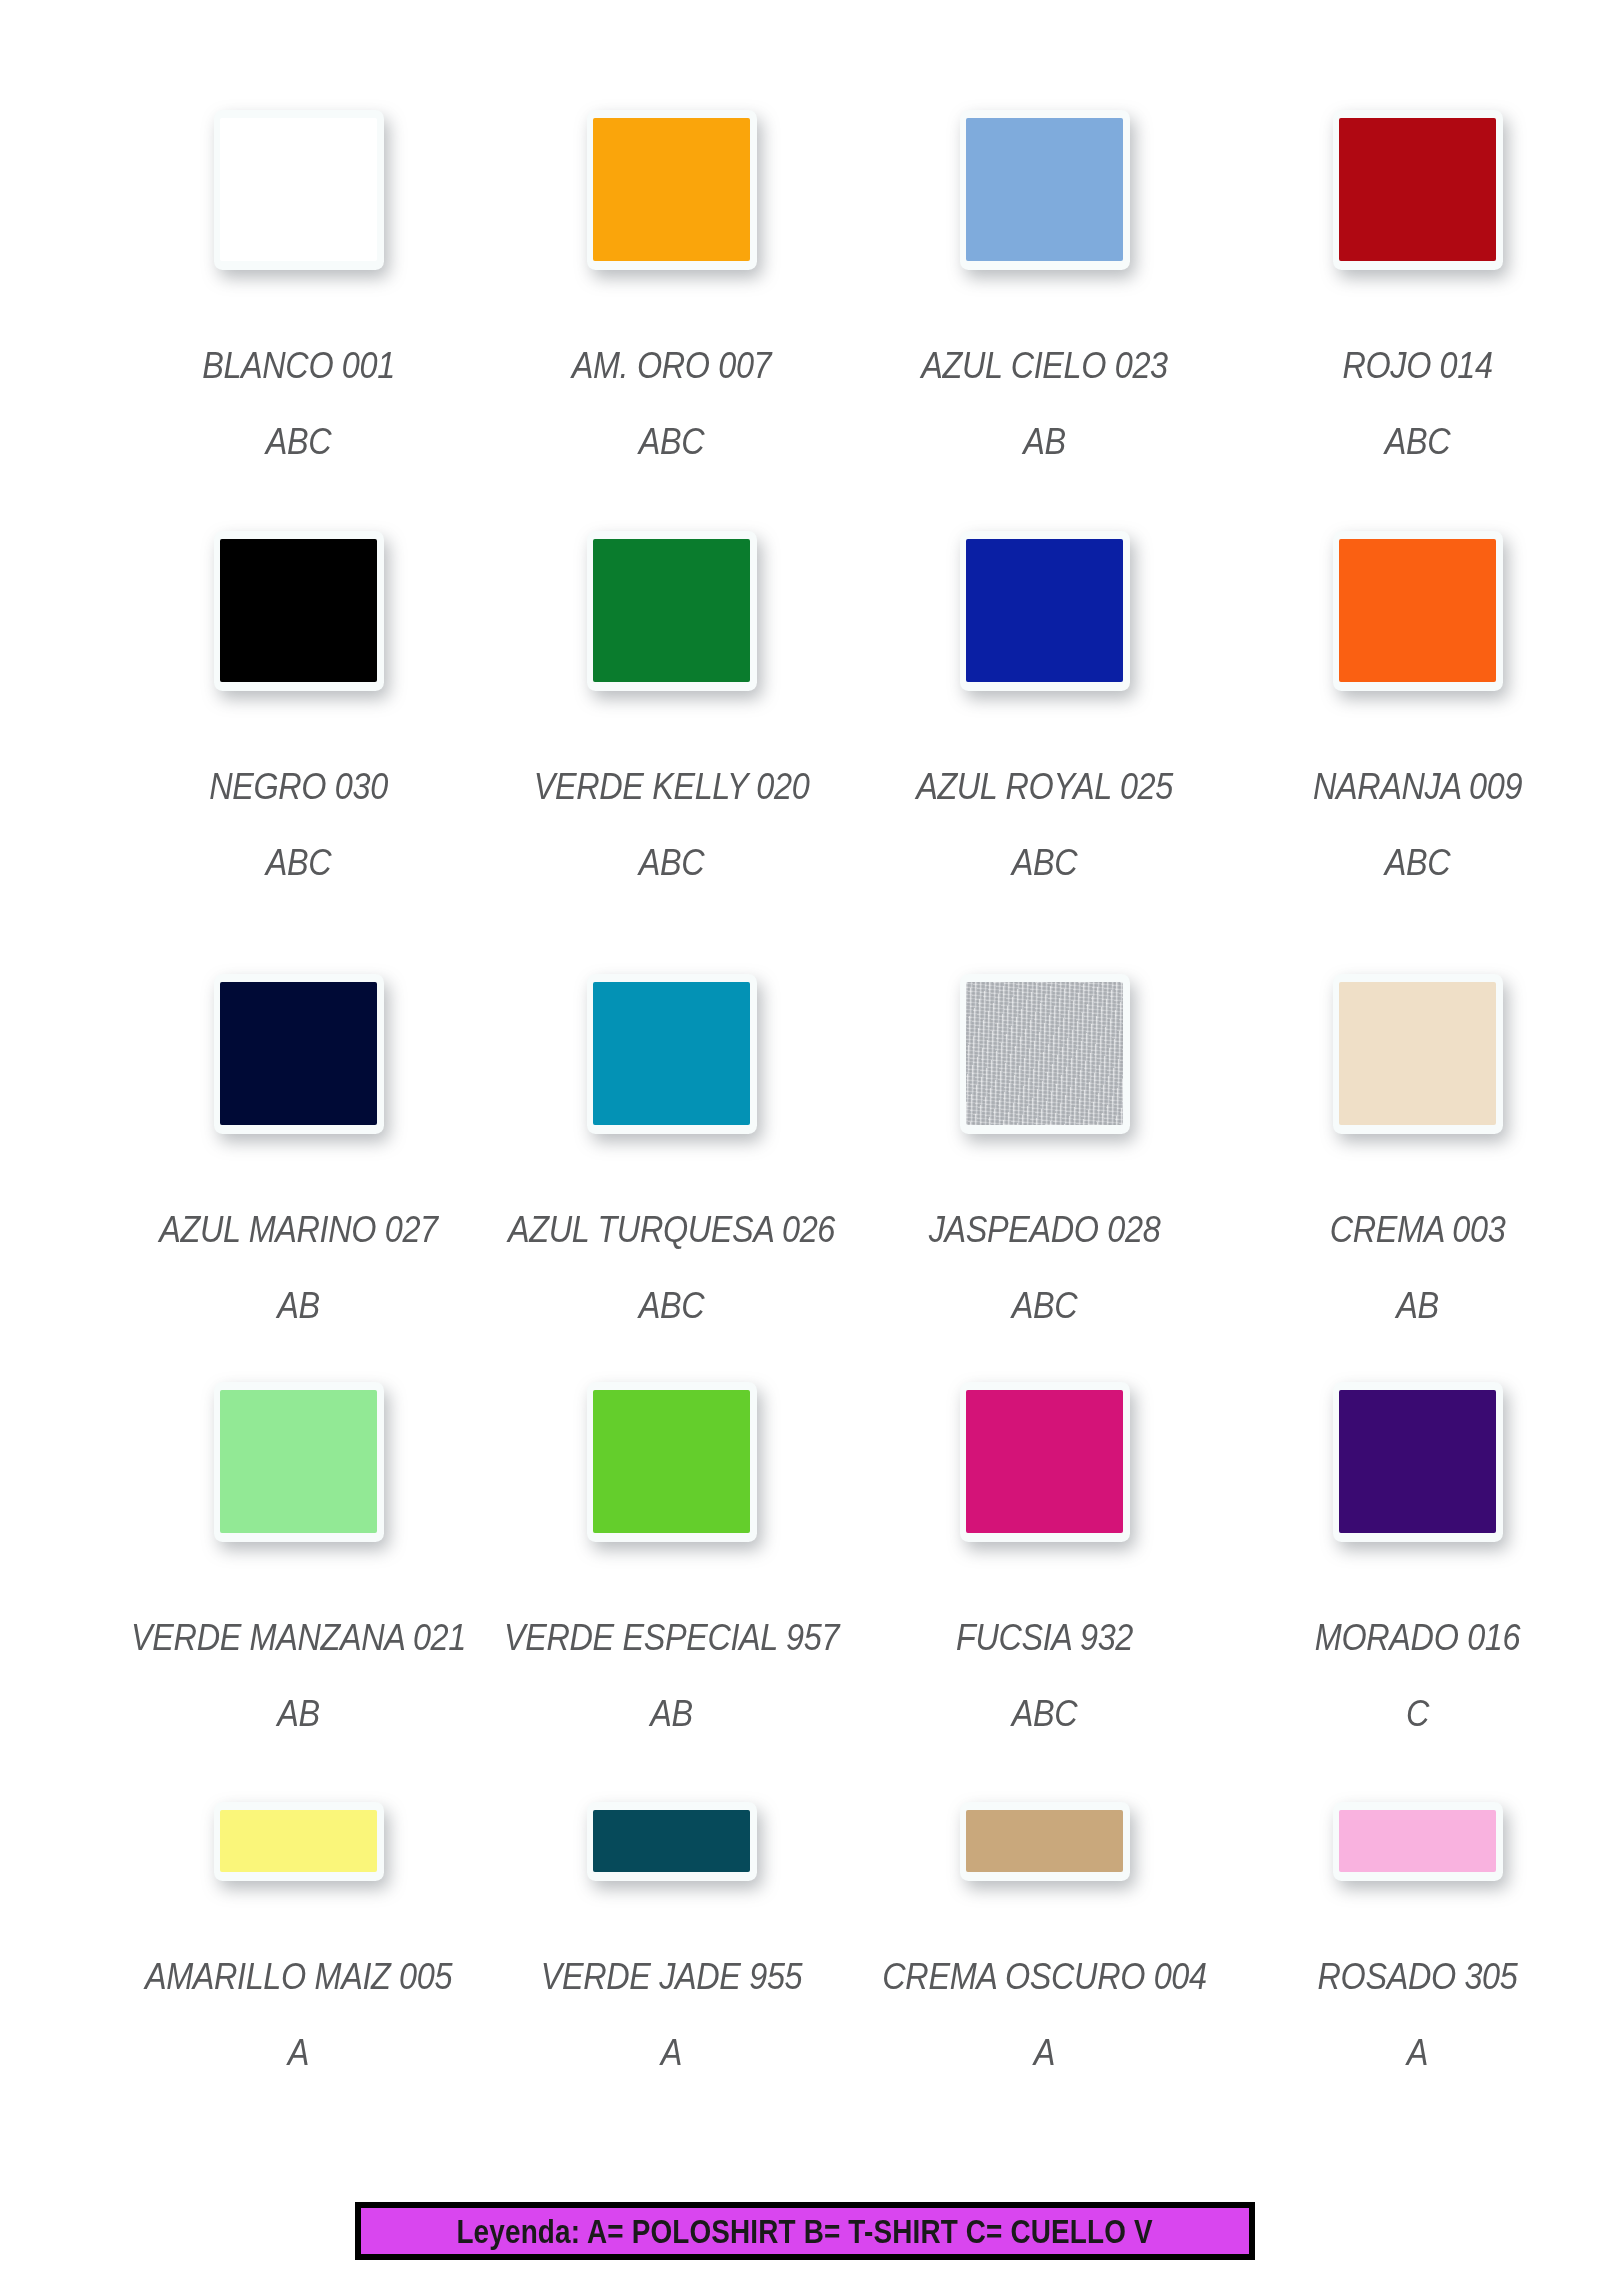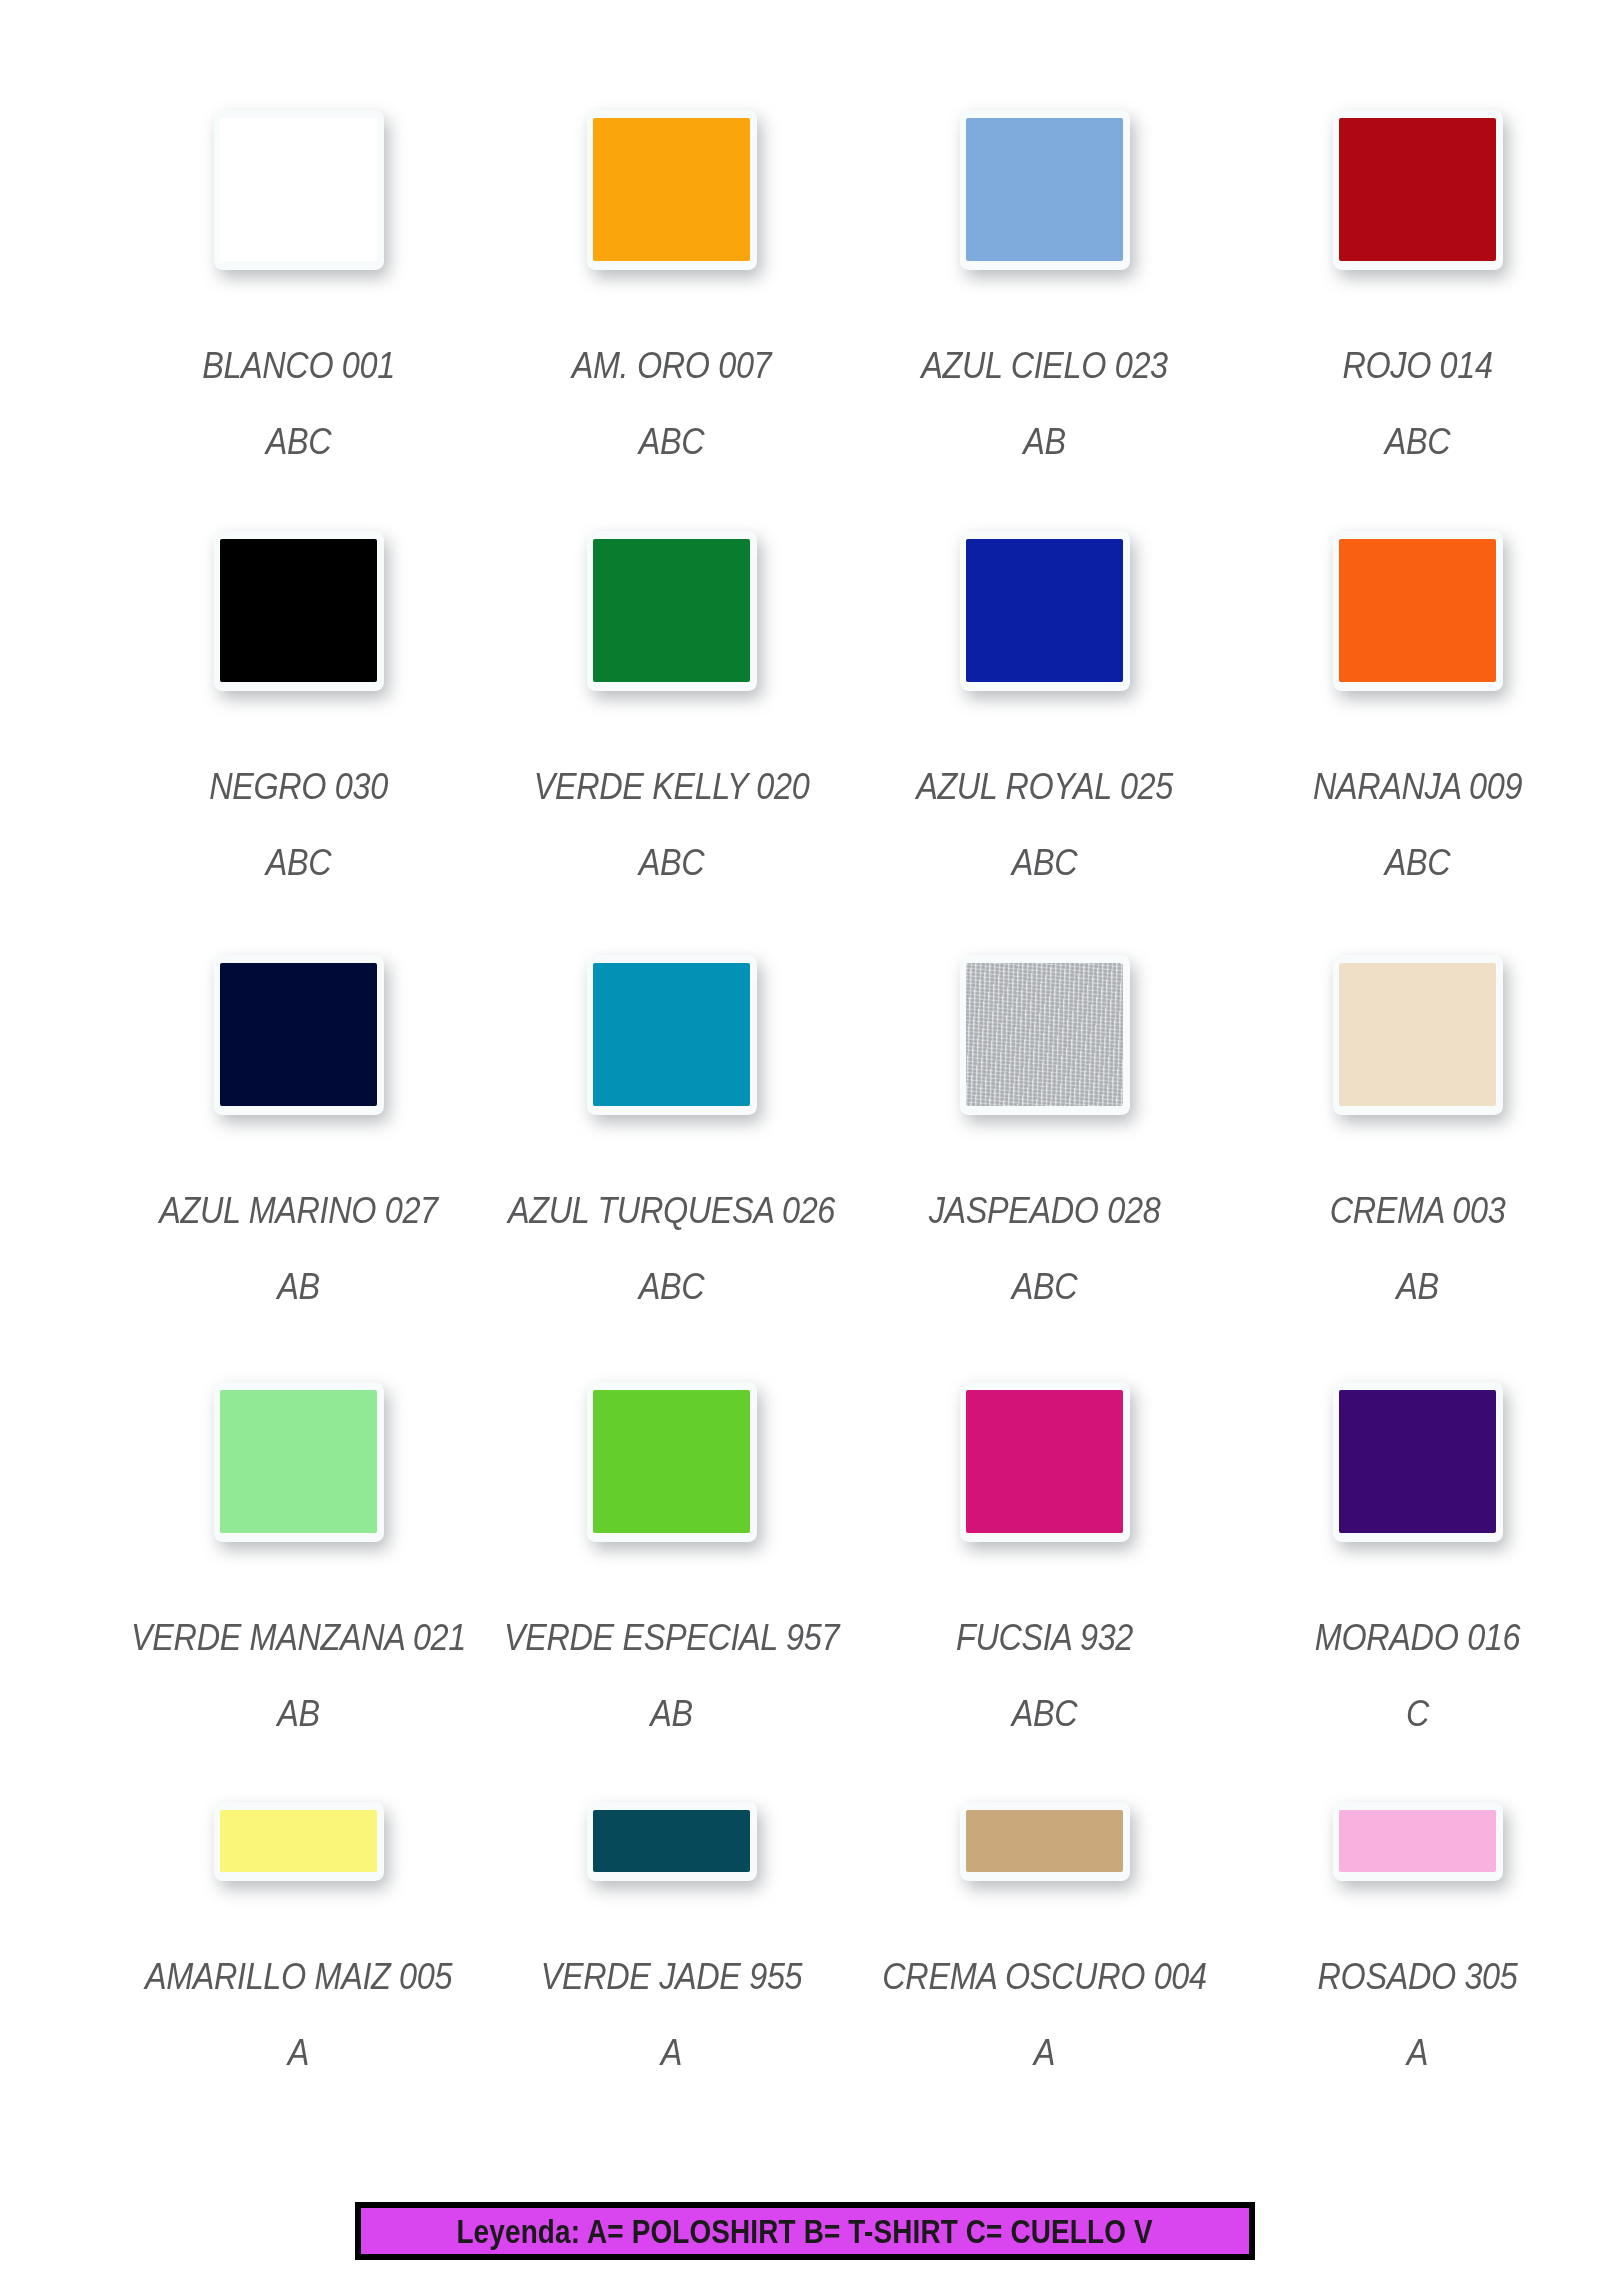--- a/index.html
+++ b/index.html
@@ -35,21 +35,21 @@
 
   .swatch-cell {
     display: flex;
     flex-direction: column;
     align-items: center;
   }
 
   
   .r1 .swatch-cell { height: 421px; }
   .r2 .swatch-cell { height: 424px; }
-  .r3 .swatch-cell { height: 427px; }
+  .r3 .swatch-cell { height: 427px; justify-content: center; }
   .r4 .swatch-cell { height: 420px; }
   .r5 .swatch-cell { height: 308px; justify-content: space-between; }
 
   .chip-wrap {
     width: 170px;
     height: 160px;
     position: relative;
     margin-bottom: 39px;
     filter: drop-shadow(5.6px 8.4px 8.4px rgba(80,88,96,0.40));
   }

